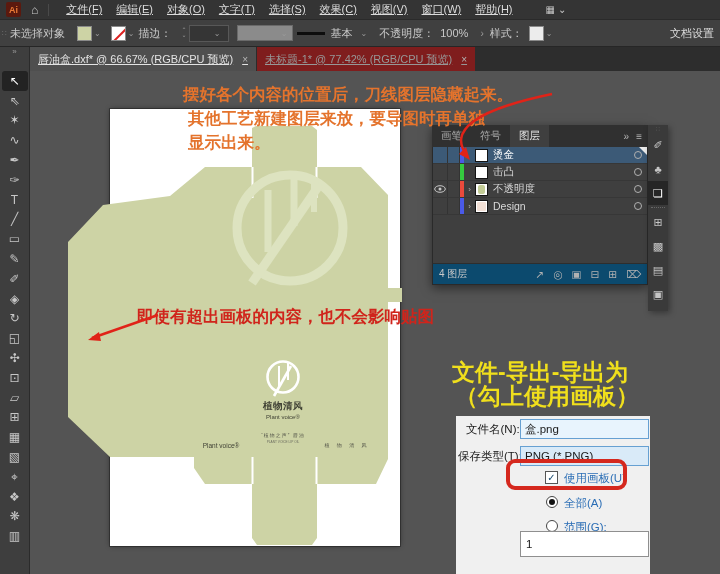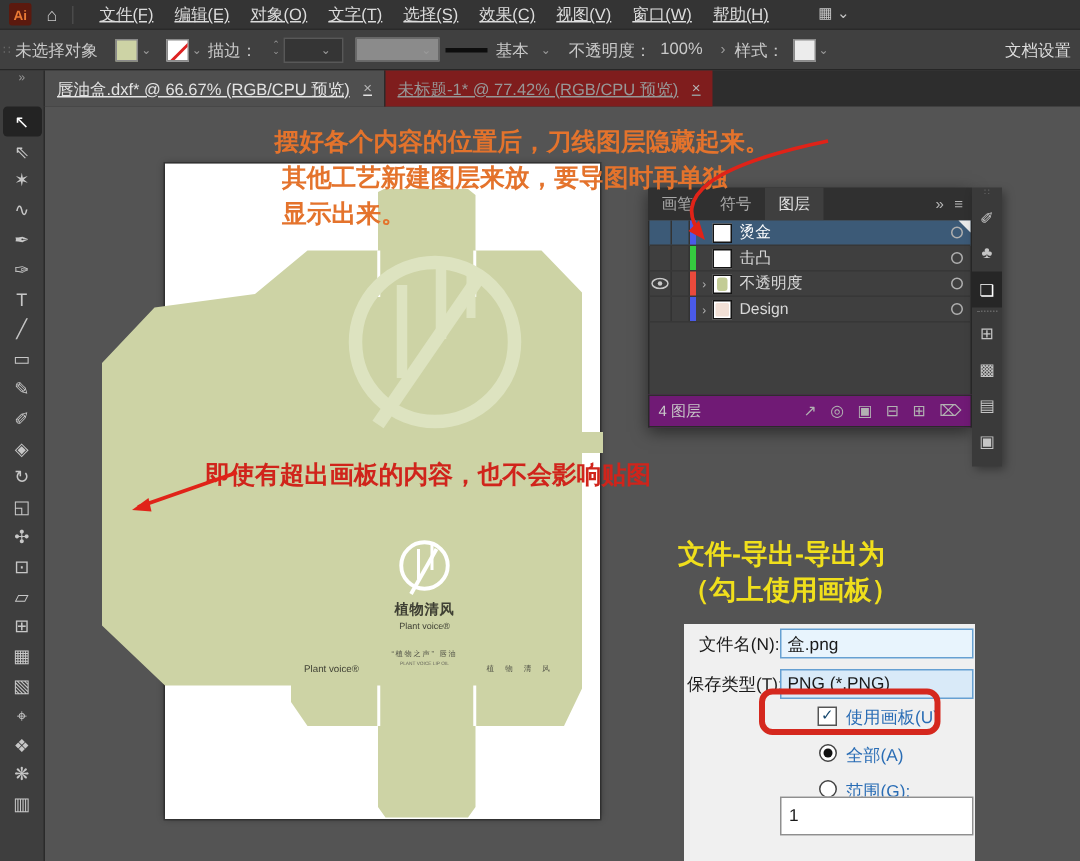--- a/index.html
+++ b/index.html
@@ -50,21 +50,21 @@
   .tool.active{background:#232323;width:26px;border-radius:3px;color:#fff;}
   .artboard{position:absolute;left:110px;top:109px;width:290px;height:437px;background:#ffffff;
     z-index:2;box-shadow:0 0 5px rgba(0,0,0,.45);outline:1px solid rgba(20,20,20,.4);}
   svg.dieline{position:absolute;left:0;top:0;z-index:5;pointer-events:none;}
   svg.dieline text{font-family:"Liberation Sans","DejaVu Sans",sans-serif;}
   svg.overlay{position:absolute;left:0;top:0;z-index:40;pointer-events:none;}
   
   .ann{position:absolute;z-index:30;font-weight:bold;white-space:nowrap;}
   .ann-o{color:#e4732c;font-size:16.5px;}
   .ann-r{color:#d0241b;font-size:16.5px;}
-  .ann-y{color:#f0df1c;font-size:18px;text-align:center;}
+  .ann-y{color:#f0df1c;font-size:23px;text-align:center;}
   
   .lpanel{position:absolute;left:432px;top:125px;width:216px;height:160px;z-index:20;
     box-shadow:0 3px 10px rgba(0,0,0,.5);font-size:10.5px;}
   .lp-tabs{height:22px;background:#303030;display:flex;align-items:stretch;color:#a8a8a8;}
   .lp-tab{padding:0 9px;display:flex;align-items:center;font-size:10.5px;}
   .lp-tab.active{background:#3f3f3f;color:#e0e0e0;}
   .lp-hicons{margin-left:auto;display:flex;align-items:center;gap:7px;color:#b5b5b5;
     font-size:10px;padding-right:6px;}
   .lp-body{height:116px;background:#3f3f3f;border-left:1px solid #2a2a2a;border-right:1px solid #2a2a2a;}
   .lrow{height:17px;display:flex;align-items:center;border-bottom:1px solid #373737;position:relative;color:#d8d8d8;}
@@ -75,21 +75,21 @@
   .c-lock{width:12px;height:100%;border-right:1px solid #333;}
   .c-bar{width:4px;height:100%;}
   .c-exp{width:11px;text-align:center;color:#b5b5b5;font-size:8px;}
   .c-thumb{width:13px;height:13px;background:#fff;border:1px solid #141414;margin-right:5px;
     display:flex;align-items:center;justify-content:center;}
   .blob-green{width:7px;height:9px;background:#c3cc96;border-radius:2px;}
   .blob-pink{width:9px;height:9px;background:#f2e0d6;border-radius:1px;}
   .c-name{flex:1;overflow:hidden;white-space:nowrap;}
   .c-target{width:18px;display:flex;justify-content:center;}
   .ring{width:8px;height:8px;border:1px solid #b0b0b0;border-radius:50%;}
-  .lp-foot{height:22px;background:#701a75;border:1px solid #2a2a2a;border-top:1px solid #2e2e2e;
+  .lp-foot{height:22px;background:#0c4a6e;border:1px solid #2a2a2a;border-top:1px solid #2e2e2e;
     display:flex;align-items:center;color:#c9c9c9;font-size:10px;padding:0 6px;}
   .lp-ficons{margin-left:auto;display:flex;gap:9px;font-size:10.5px;color:#b2b2b2;}
   
   .dock{position:absolute;left:648px;top:125px;width:20px;height:186px;background:#3a3a3a;z-index:20;
     display:flex;flex-direction:column;align-items:center;box-shadow:2px 2px 6px rgba(0,0,0,.35);}
   .dock .grip2{color:#6a6a6a;font-size:6px;line-height:8px;}
   .dock-ic{width:20px;height:24px;display:flex;align-items:center;justify-content:center;
     color:#c5c5c5;font-size:11px;}
   .dock-ic.active{background:#262626;color:#fff;}
   .dock-sep{width:14px;border-top:1px dotted #666;margin:2px 0;}

